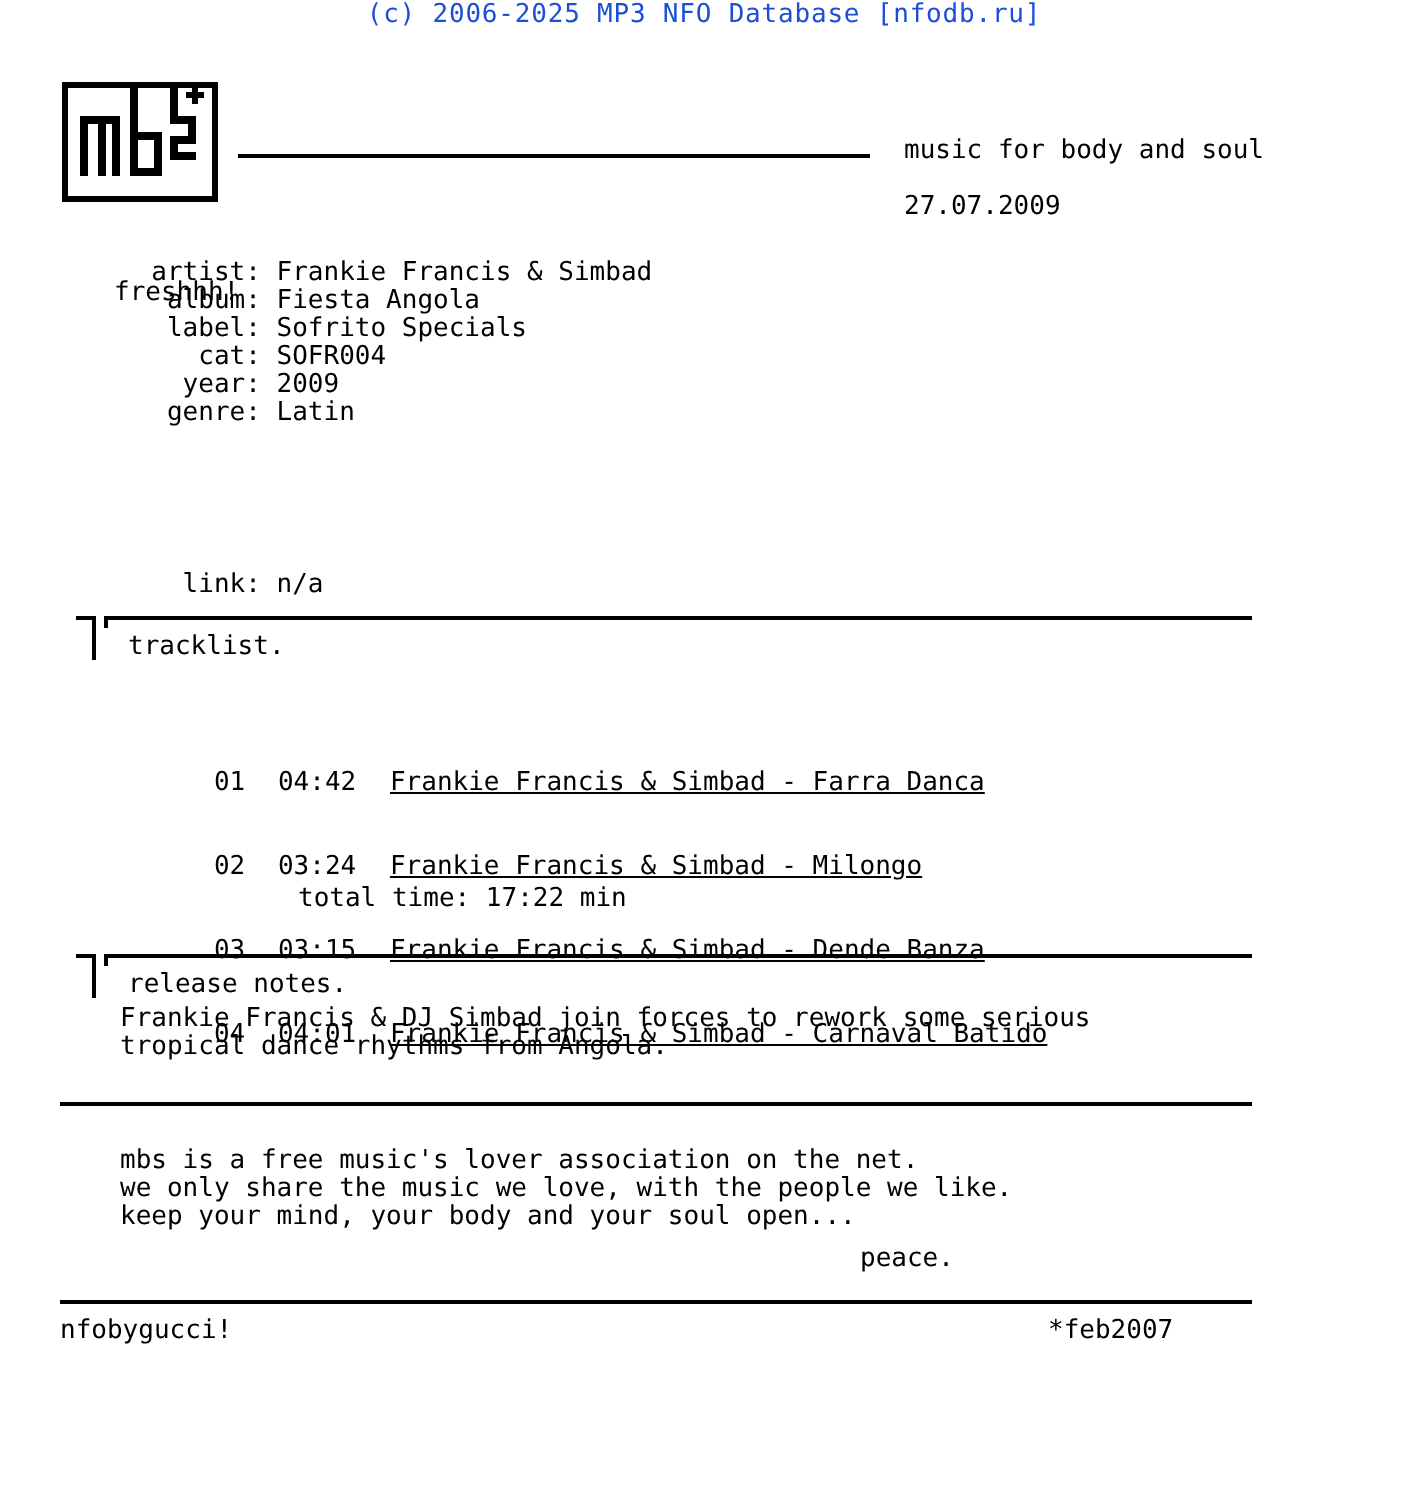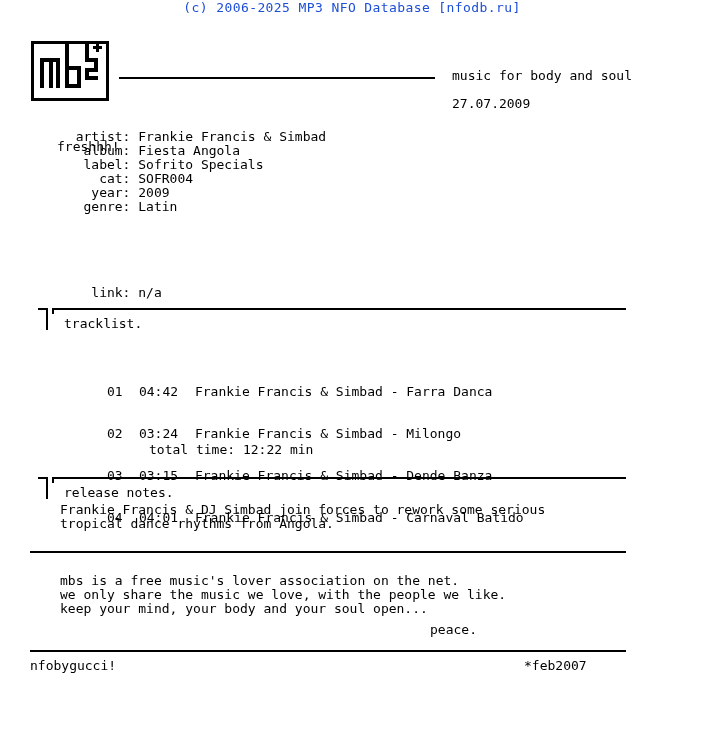--- a/index.html
+++ b/index.html
@@ -176,21 +176,21 @@
     top: 346px;
   }
   .tracklist-rows {
     position: absolute;
     left: 48px;
     top: 371px;
   }
   .track-row { white-space: pre; line-height: 14px; font-size: 13px; }
   .t-no    { display: inline-block; width: 32px; }
   .t-time  { display: inline-block; width: 56px; }
-  .t-title { display: inline-block; }
+  .t-title { display: inline-block; text-decoration: underline; }
 
   .total-time {
     position: absolute;
     left: 137px;
     top: 443px;
   }
 
   
   .notes-body {
     position: absolute;
@@ -308,21 +308,21 @@
       <span class="t-no">02</span><span class="t-time">03:24</span><span class="t-title">Frankie Francis &amp; Simbad - Milongo</span>
     </div>
     <div class="track-row mono">
       <span class="t-no">03</span><span class="t-time">03:15</span><span class="t-title">Frankie Francis &amp; Simbad - Dende Banza</span>
     </div>
     <div class="track-row mono">
       <span class="t-no">04</span><span class="t-time">04:01</span><span class="t-title">Frankie Francis &amp; Simbad - Carnaval Batido</span>
     </div>
   </div>
 
-  <div class="total-time mono">total time: 12:22 min</div>
+  <div class="total-time mono">total time: 17:22 min</div>
 
   <div class="section-div" style="top:477px;">
     <div class="sd-stub"></div>
     <div class="sd-vert"></div>
     <div class="sd-corner"></div>
     <div class="sd-rule"></div>
     <div class="sd-label mono">release notes.</div>
   </div>
 
   <div class="notes-body mono">Frankie Francis &amp; DJ Simbad join forces to rework some serious

